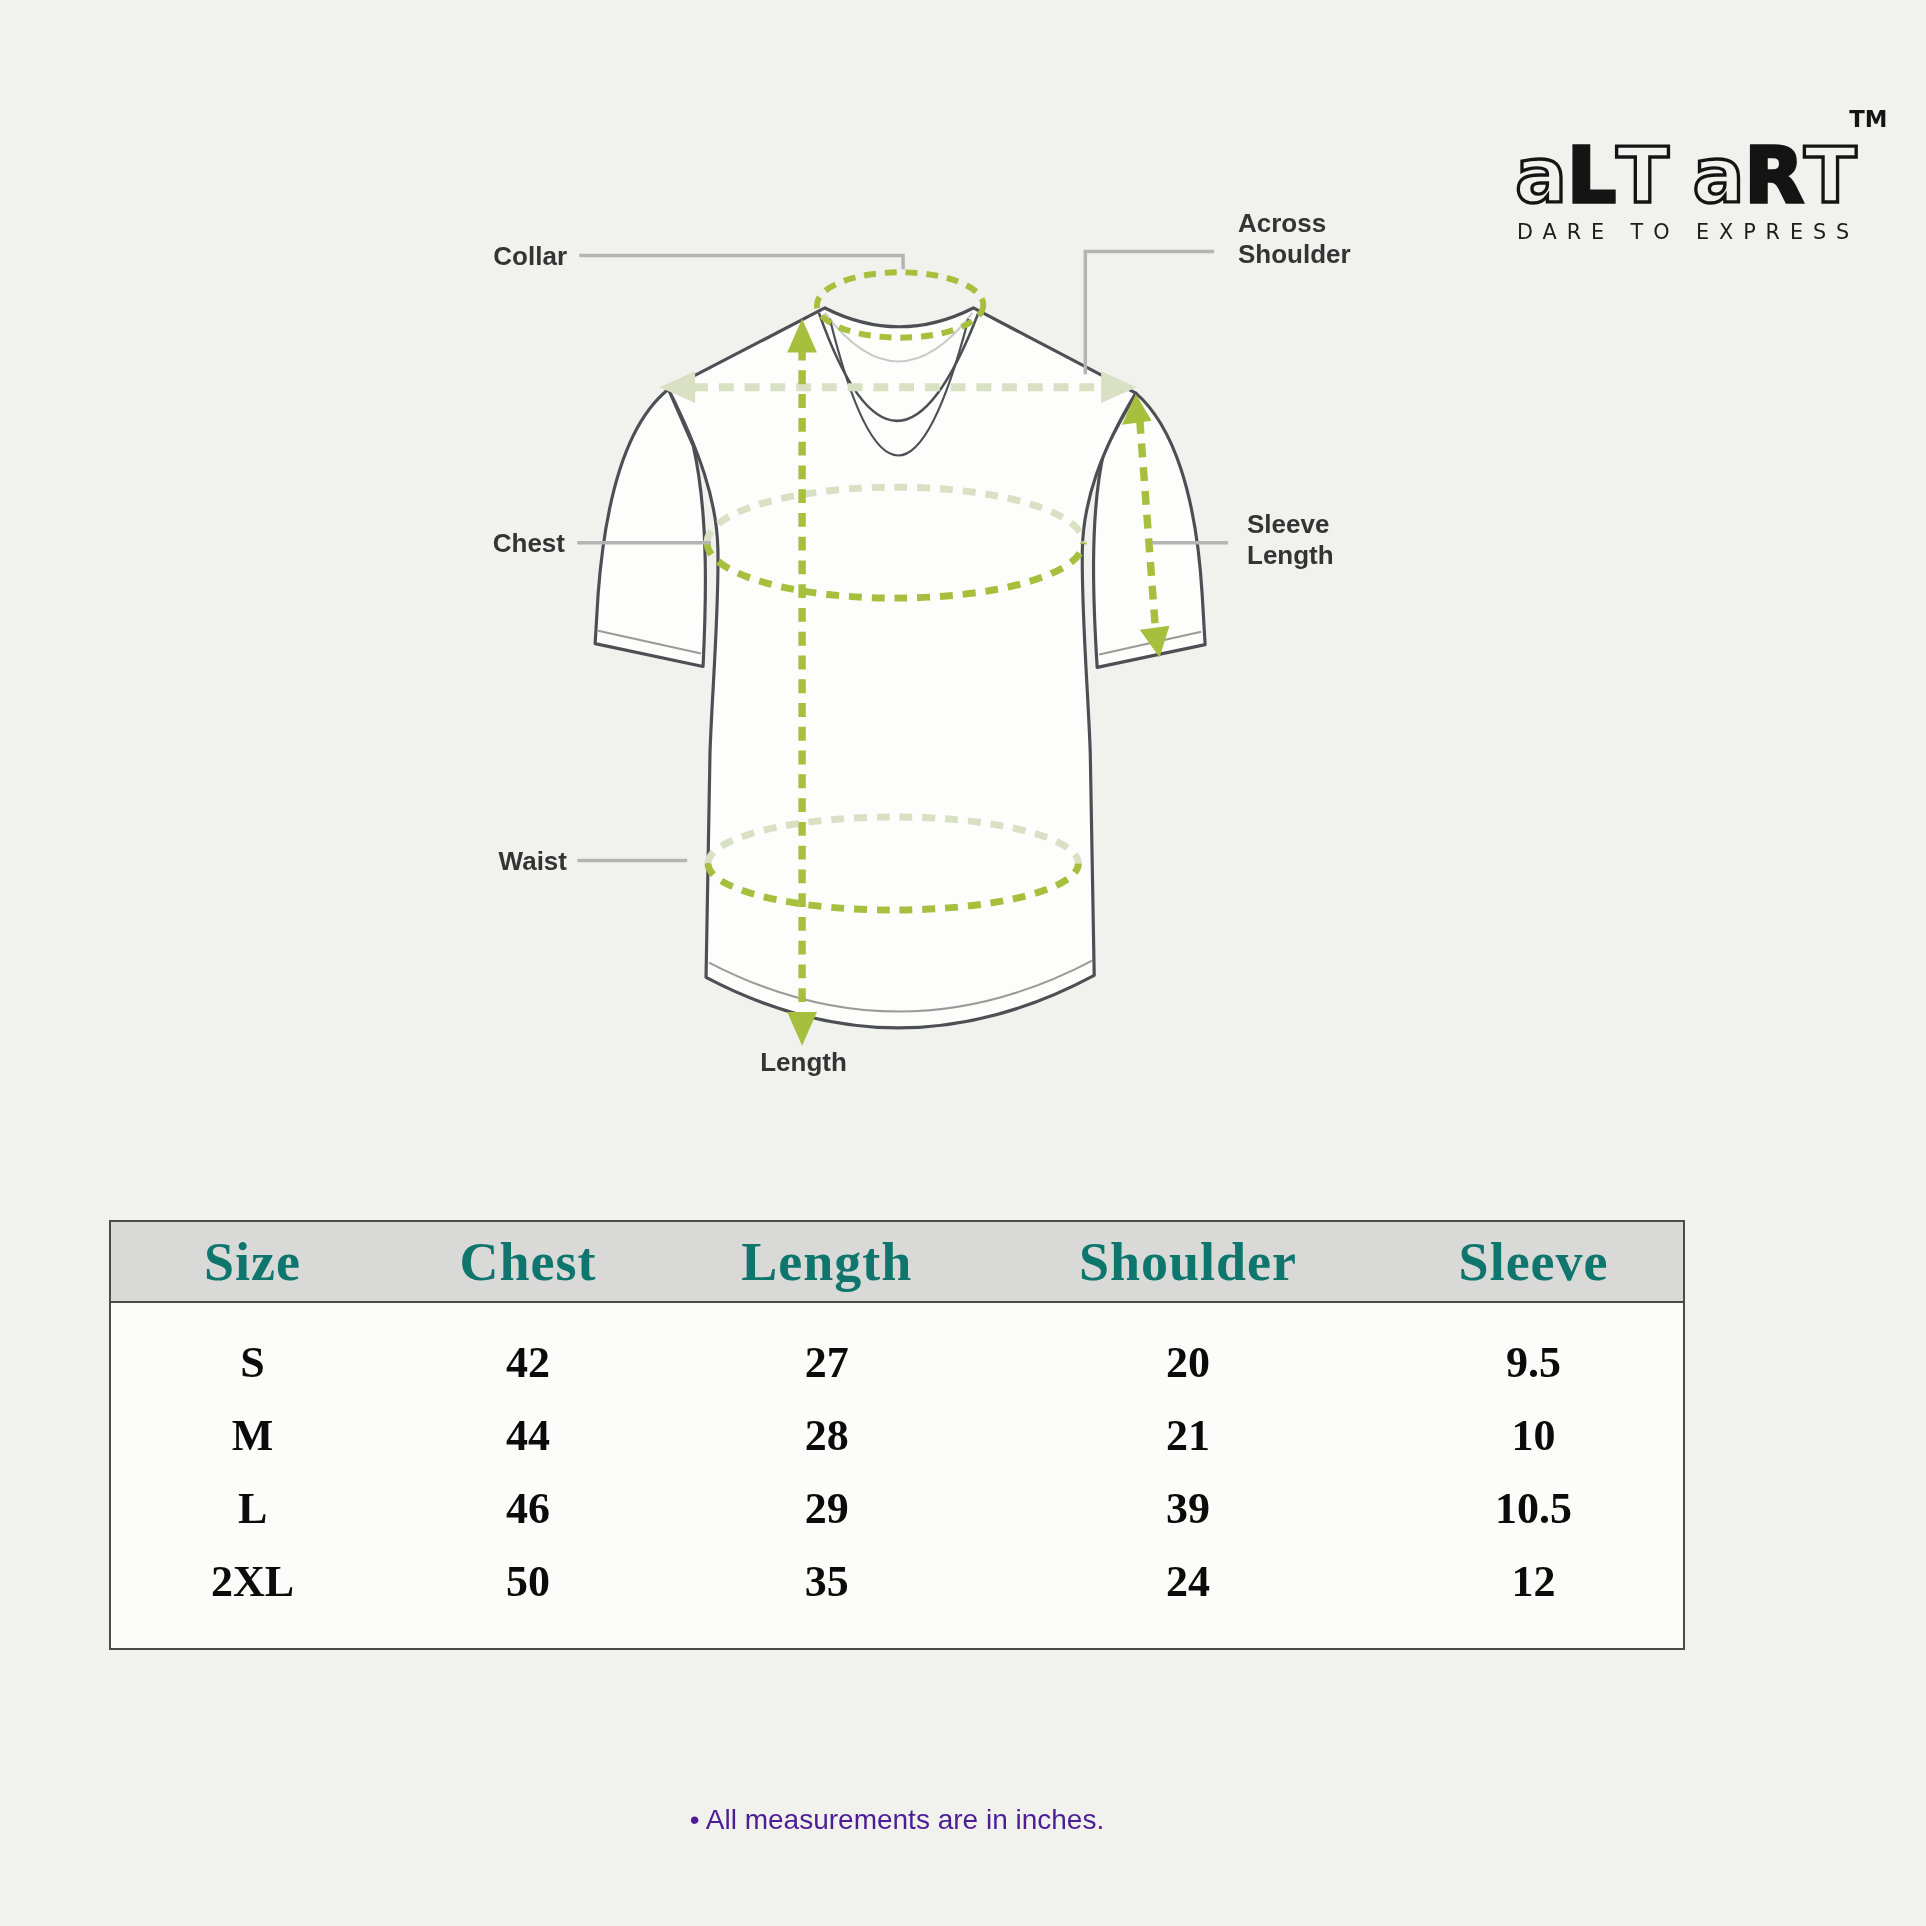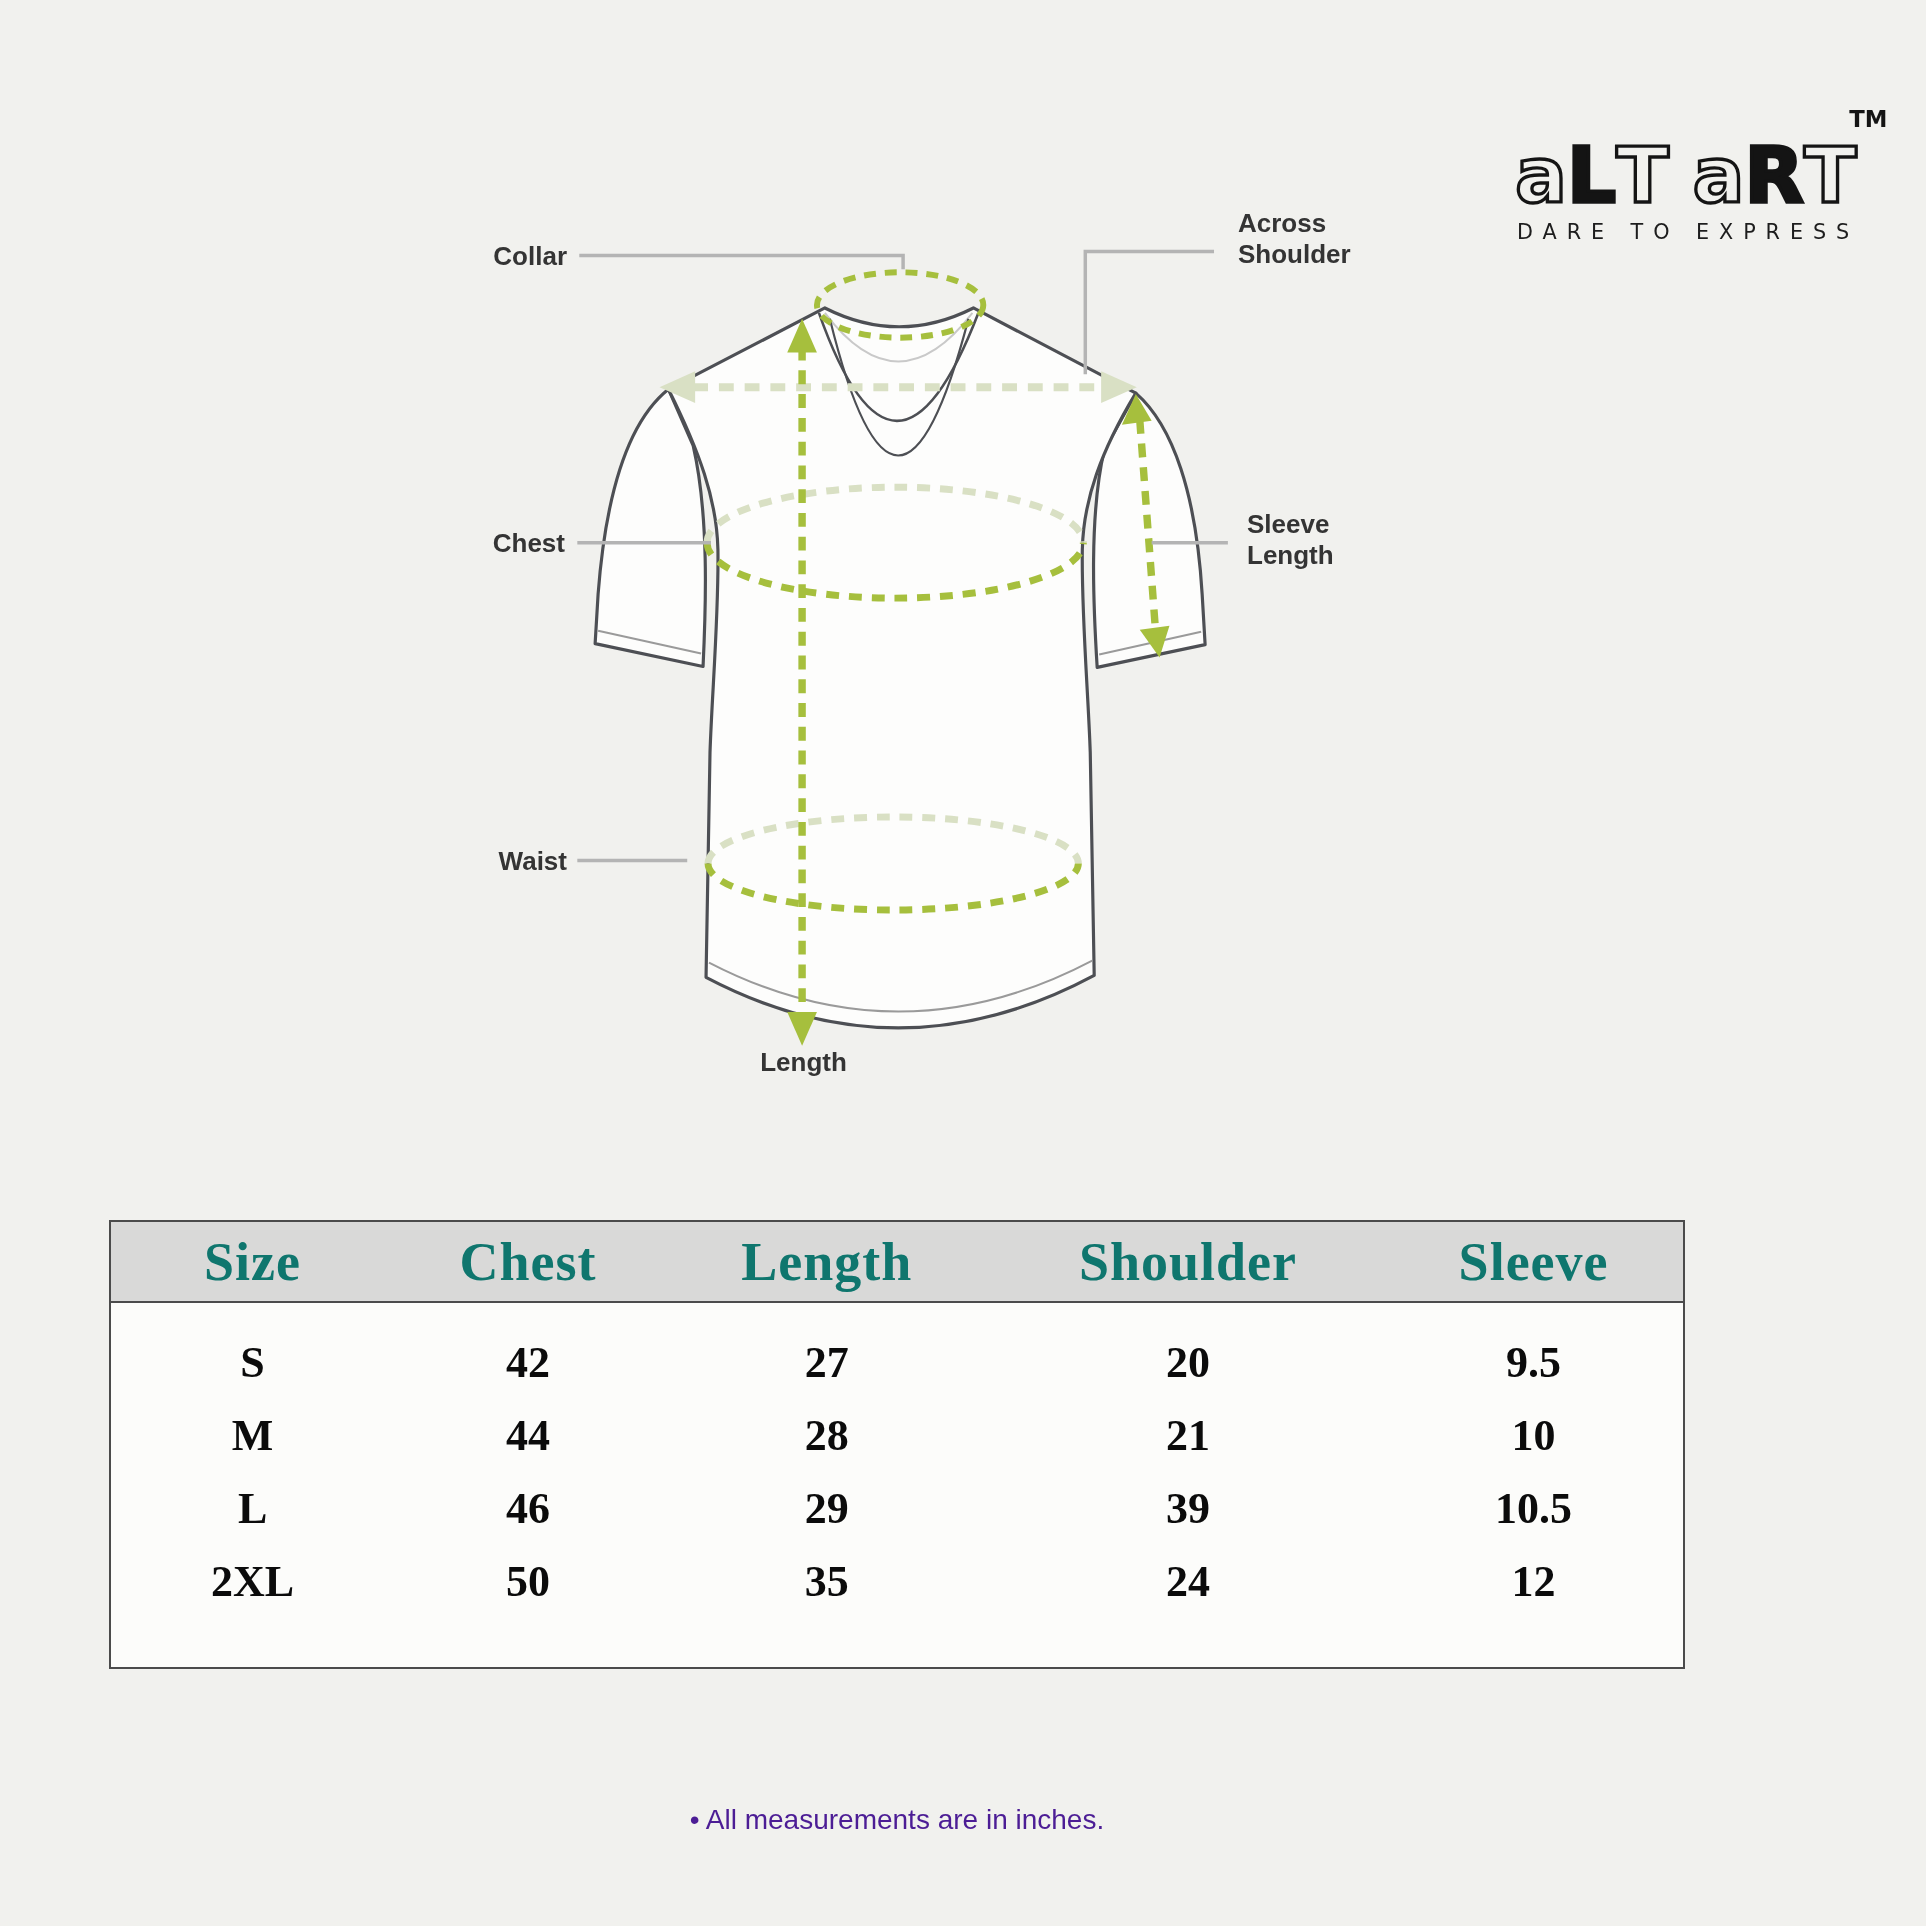--- a/index.html
+++ b/index.html
@@ -47,21 +47,21 @@
   #size-table thead th{
     background:#d9d9d8;border-bottom:2px solid #4b4b4b;
     font-size:54px;font-weight:bold;height:77px;color:#0f766e;
     text-align:center;vertical-align:middle;letter-spacing:1px;
   }
   #size-table tbody td{
     text-align:center;vertical-align:middle;font-size:44px;font-weight:bold;
     height:71px;color:#0b0b0b;
   }
   #size-table tbody tr:first-child td{padding-top:24px;}
-  #size-table tbody tr:last-child td{padding-bottom:50px;}
+  #size-table tbody tr:last-child td{padding-bottom:31px;}
 
   #measure-note{
     position:absolute;left:109px;top:1804px;width:1576px;text-align:center;
     font-family:Liberation Sans, sans-serif;font-size:28px;color:#4c1d95;
   }
 </style>
 </head>
 <body>
 
 <div id="canvas">

